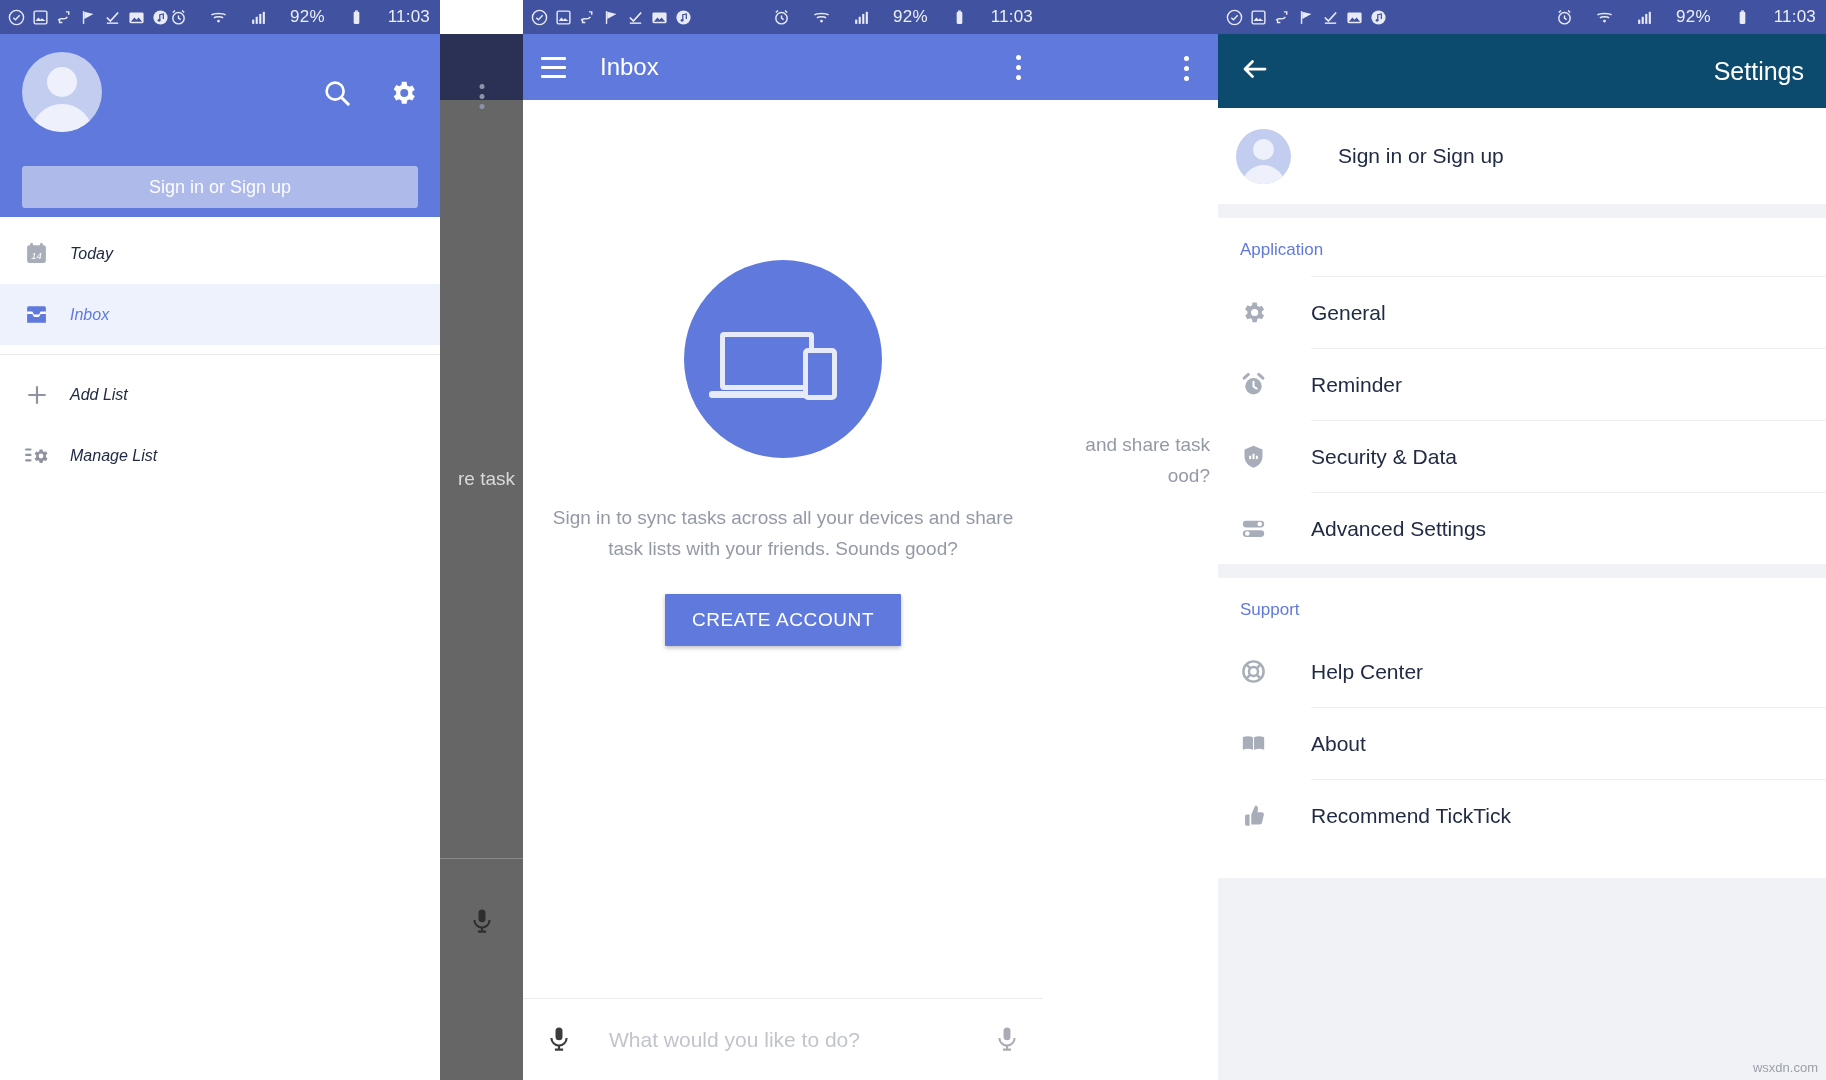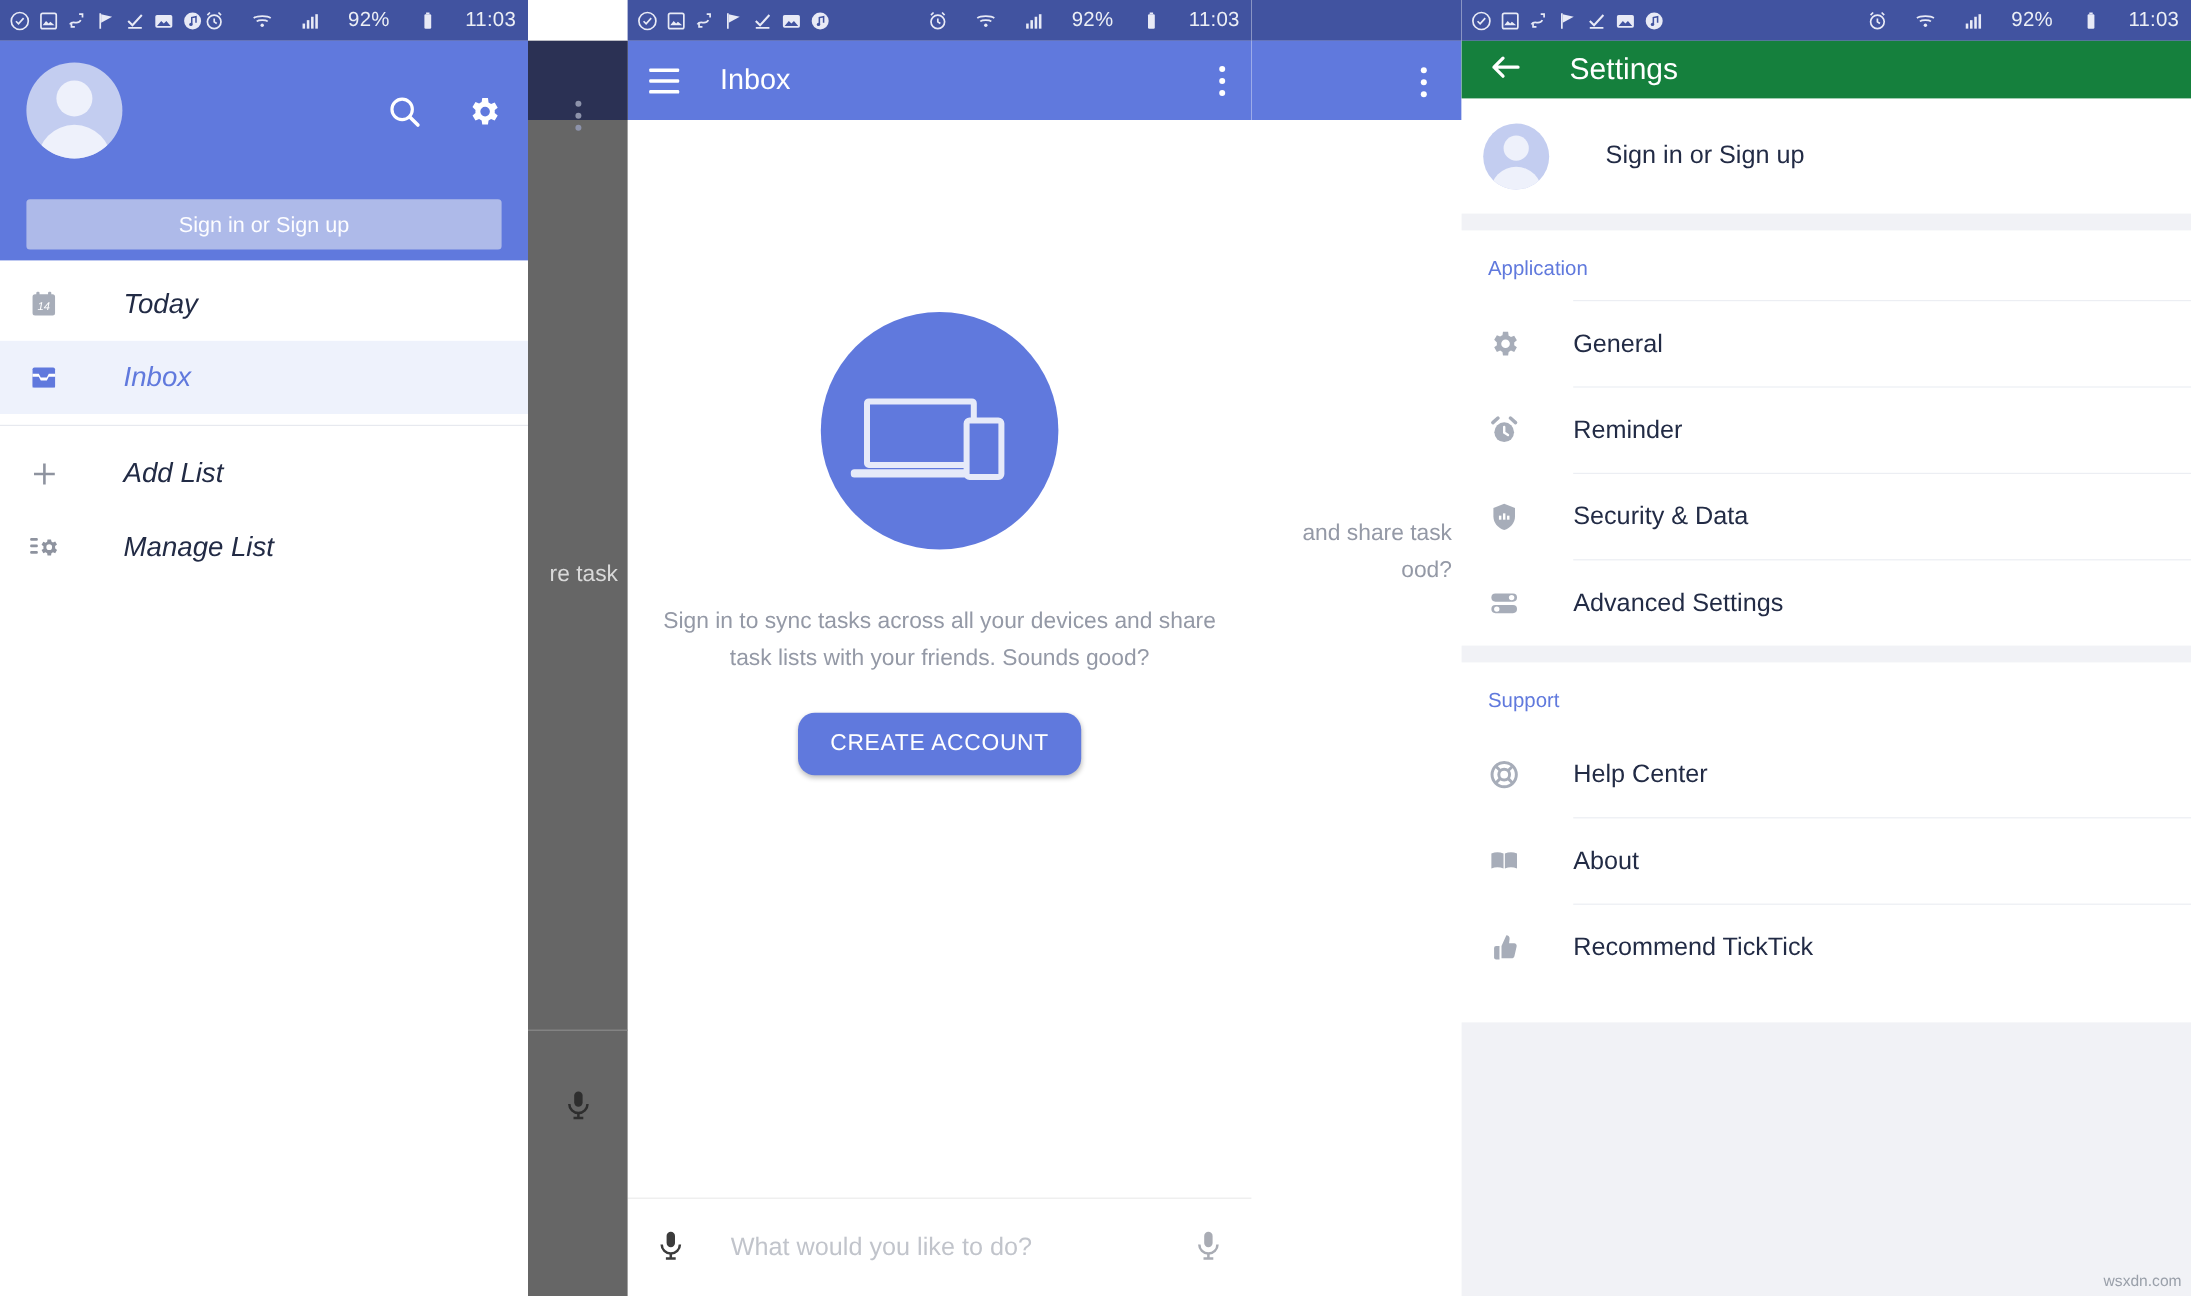--- a/index.html
+++ b/index.html
@@ -75,21 +75,21 @@
   .nav-list { padding-top: 6px; }
   .nav-item {
     height: 61px; display: flex; align-items: center;
     padding-left: 24px; cursor: pointer; font-style: italic;
   }
   .nav-item .ni-icon {
     width: 30px; display: flex; align-items: center; justify-content: flex-start;
     color: #a7adb9;
   }
   .nav-item .ni-label {
-    margin-left: 49px; font-size: 23px; color: #222b45;
+    margin-left: 16px; font-size: 16px; color: #222b45;
   }
   .nav-item.active { background: #eef2fc; }
   .nav-item.active .ni-label { color: #6079dd; }
   .nav-item.active .ni-icon { color: #6079dd; }
   .nav-divider { height: 1px; background: #e7e9ef; margin: 9px 0 9px 0; }
 
   
   .dim-strip {
     position: absolute; top: 34px; left: 440px;
     width: 83px; height: 1046px;
@@ -170,21 +170,21 @@
   }
   .hero-text {
     margin-top: 44px;
     width: 470px; text-align: center;
     font-size: 19px; line-height: 31px; color: #9499a6;
   }
   .cta-btn {
     margin-top: 30px;
     background: #6079dd; color: #ffffff;
     font-size: 19px; letter-spacing: .6px;
-    padding: 15px 27px; border: 0; border-radius: 14px;
+    padding: 15px 27px; border: 0; border-radius: 1px;
     box-shadow: 0 2px 4px rgba(0,0,0,.25);
     cursor: pointer; font-family: inherit;
   }
 
   .tooltip {
     position: absolute; left: 152px; top: 922px;
     background: #fcc32e; color: #ffffff;
     font-size: 18px; padding: 10px 16px; border-radius: 3px;
     white-space: nowrap;
   }
@@ -225,22 +225,22 @@
     position: absolute; top: 465px; right: 8px;
     font-size: 19px; color: #9499a6; white-space: nowrap;
   }
 
   
   .panel-settings {
     flex: 1 1 auto; height: 1080px; background: #fff;
     display: flex; flex-direction: column; position: relative;
   }
   .set-appbar {
-    height: 48px; background: #15803d;
-    display: flex; align-items: center; padding: 0 22px; flex: none;
+    height: 74px; background: #0c4a6e;
+    display: flex; align-items: center; padding: 0 22px; flex: none; justify-content: space-between;
   }
   .set-appbar .title { color: #fff; font-size: 25px; margin-left: 38px; }
   .acct-row {
     height: 96px; display: flex; align-items: center; padding-left: 18px;
     cursor: pointer;
   }
   .avatar-sm {
     width: 55px; height: 55px; border-radius: 50%;
     background: #c3cdf0; position: relative; overflow: hidden; flex: none;
   }

